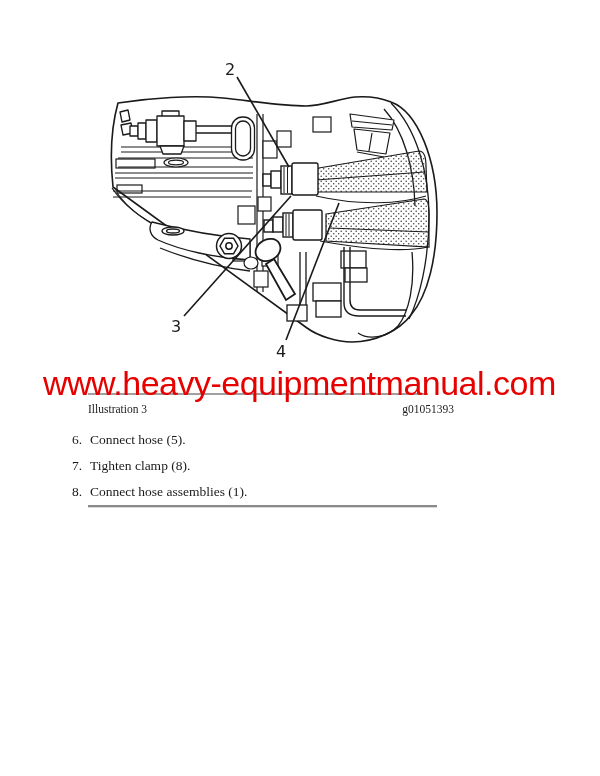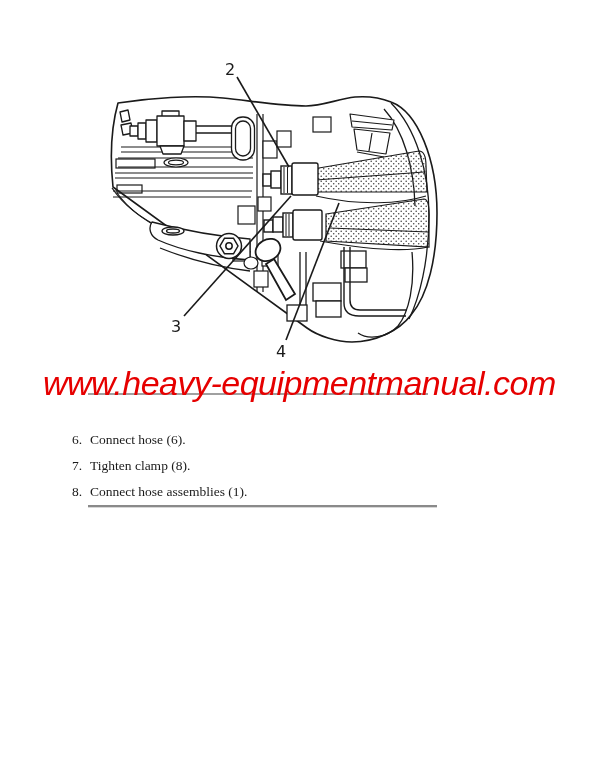--- a/index.html
+++ b/index.html
@@ -19,21 +19,20 @@
     position:absolute;left:88px;top:393px;width:340px;height:2px;
     background:#a0a0a0;
   }
   .watermark{
     position:absolute;left:43px;top:366px;
     font-family:"Liberation Sans", sans-serif;
     font-size:34px;line-height:34px;
     letter-spacing:-0.5px;
     color:#e60000;
     white-space:nowrap;
-    font-style:italic;
   }
   .caption-row{
     position:absolute;left:88px;top:403px;width:366px;
     display:flex;justify-content:space-between;
     font-size:11.5px;line-height:13px;
   }
   .steps{
     position:absolute;left:72px;top:433px;width:380px;
     font-size:13.5px;line-height:14px;
   }
@@ -208,25 +207,29 @@
 
     <text class="callout" x="230" y="75" text-anchor="middle">2</text>
     <text class="callout" x="176" y="332" text-anchor="middle">3</text>
     <text class="callout" x="281" y="357" text-anchor="middle">4</text>
   </svg>
 
   <div class="caption-rule"></div>
 
   <div class="watermark">www.heavy-equipmentmanual.com</div>
 
+  <div class="caption-row">
+    <span>Illustration 3</span>
+    <span>g01051393</span>
+  </div>
 
   <div class="steps">
     <div class="step">
       <span class="step-number">6.</span>
-      <span class="step-text">Connect hose (6).</span>
+      <span class="step-text">Connect hose (5).</span>
     </div>
     <div class="step">
       <span class="step-number">7.</span>
       <span class="step-text">Tighten clamp (8).</span>
     </div>
     <div class="step">
       <span class="step-number">8.</span>
       <span class="step-text">Connect hose assemblies (1).</span>
     </div>
   </div>

